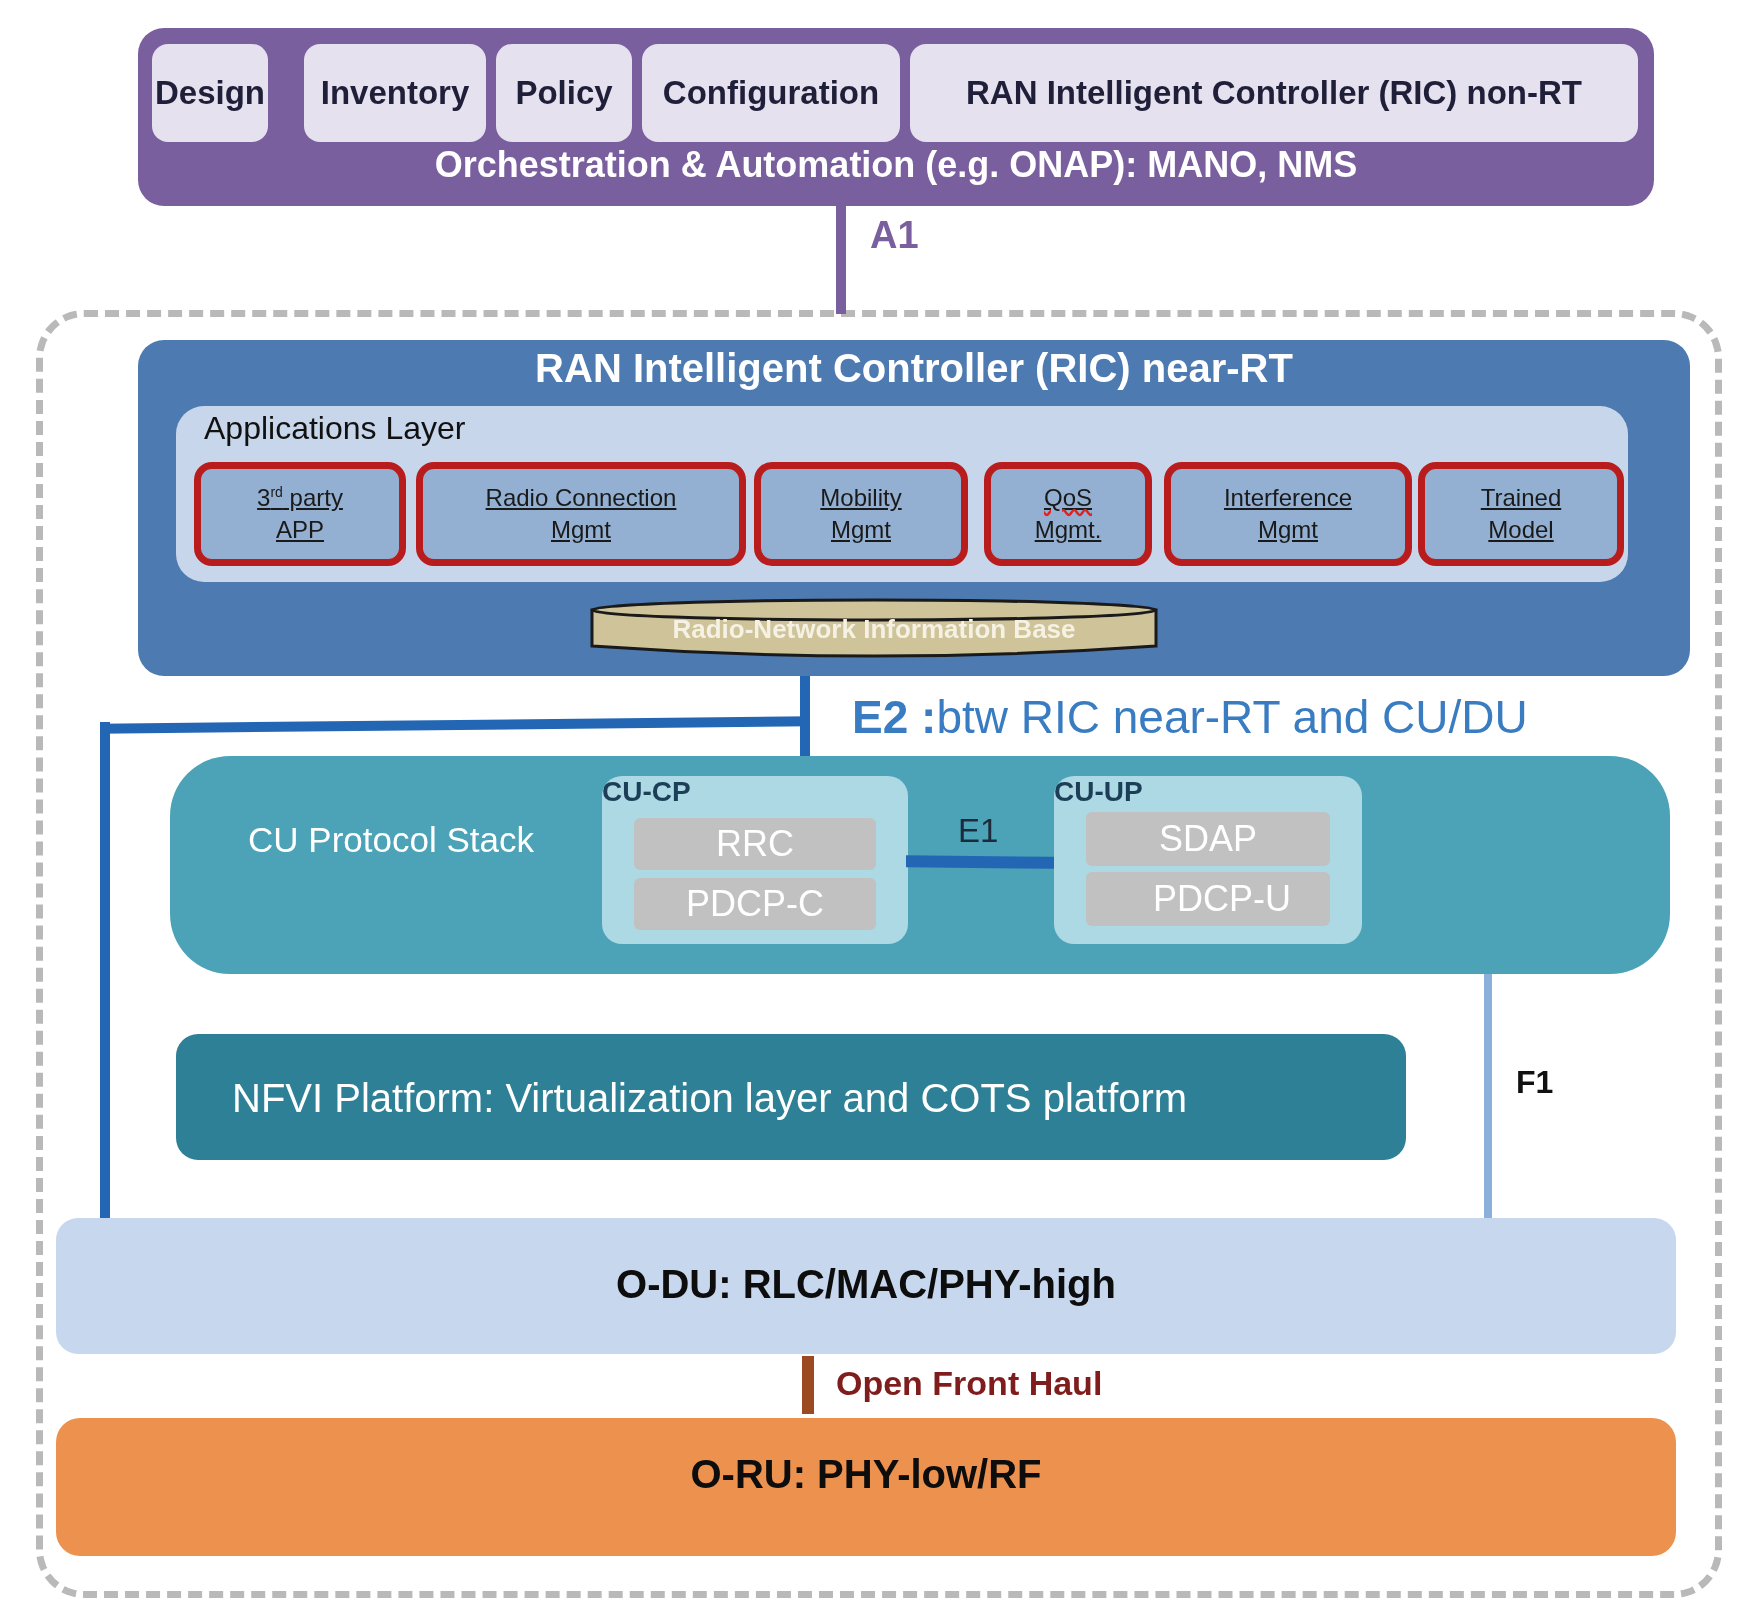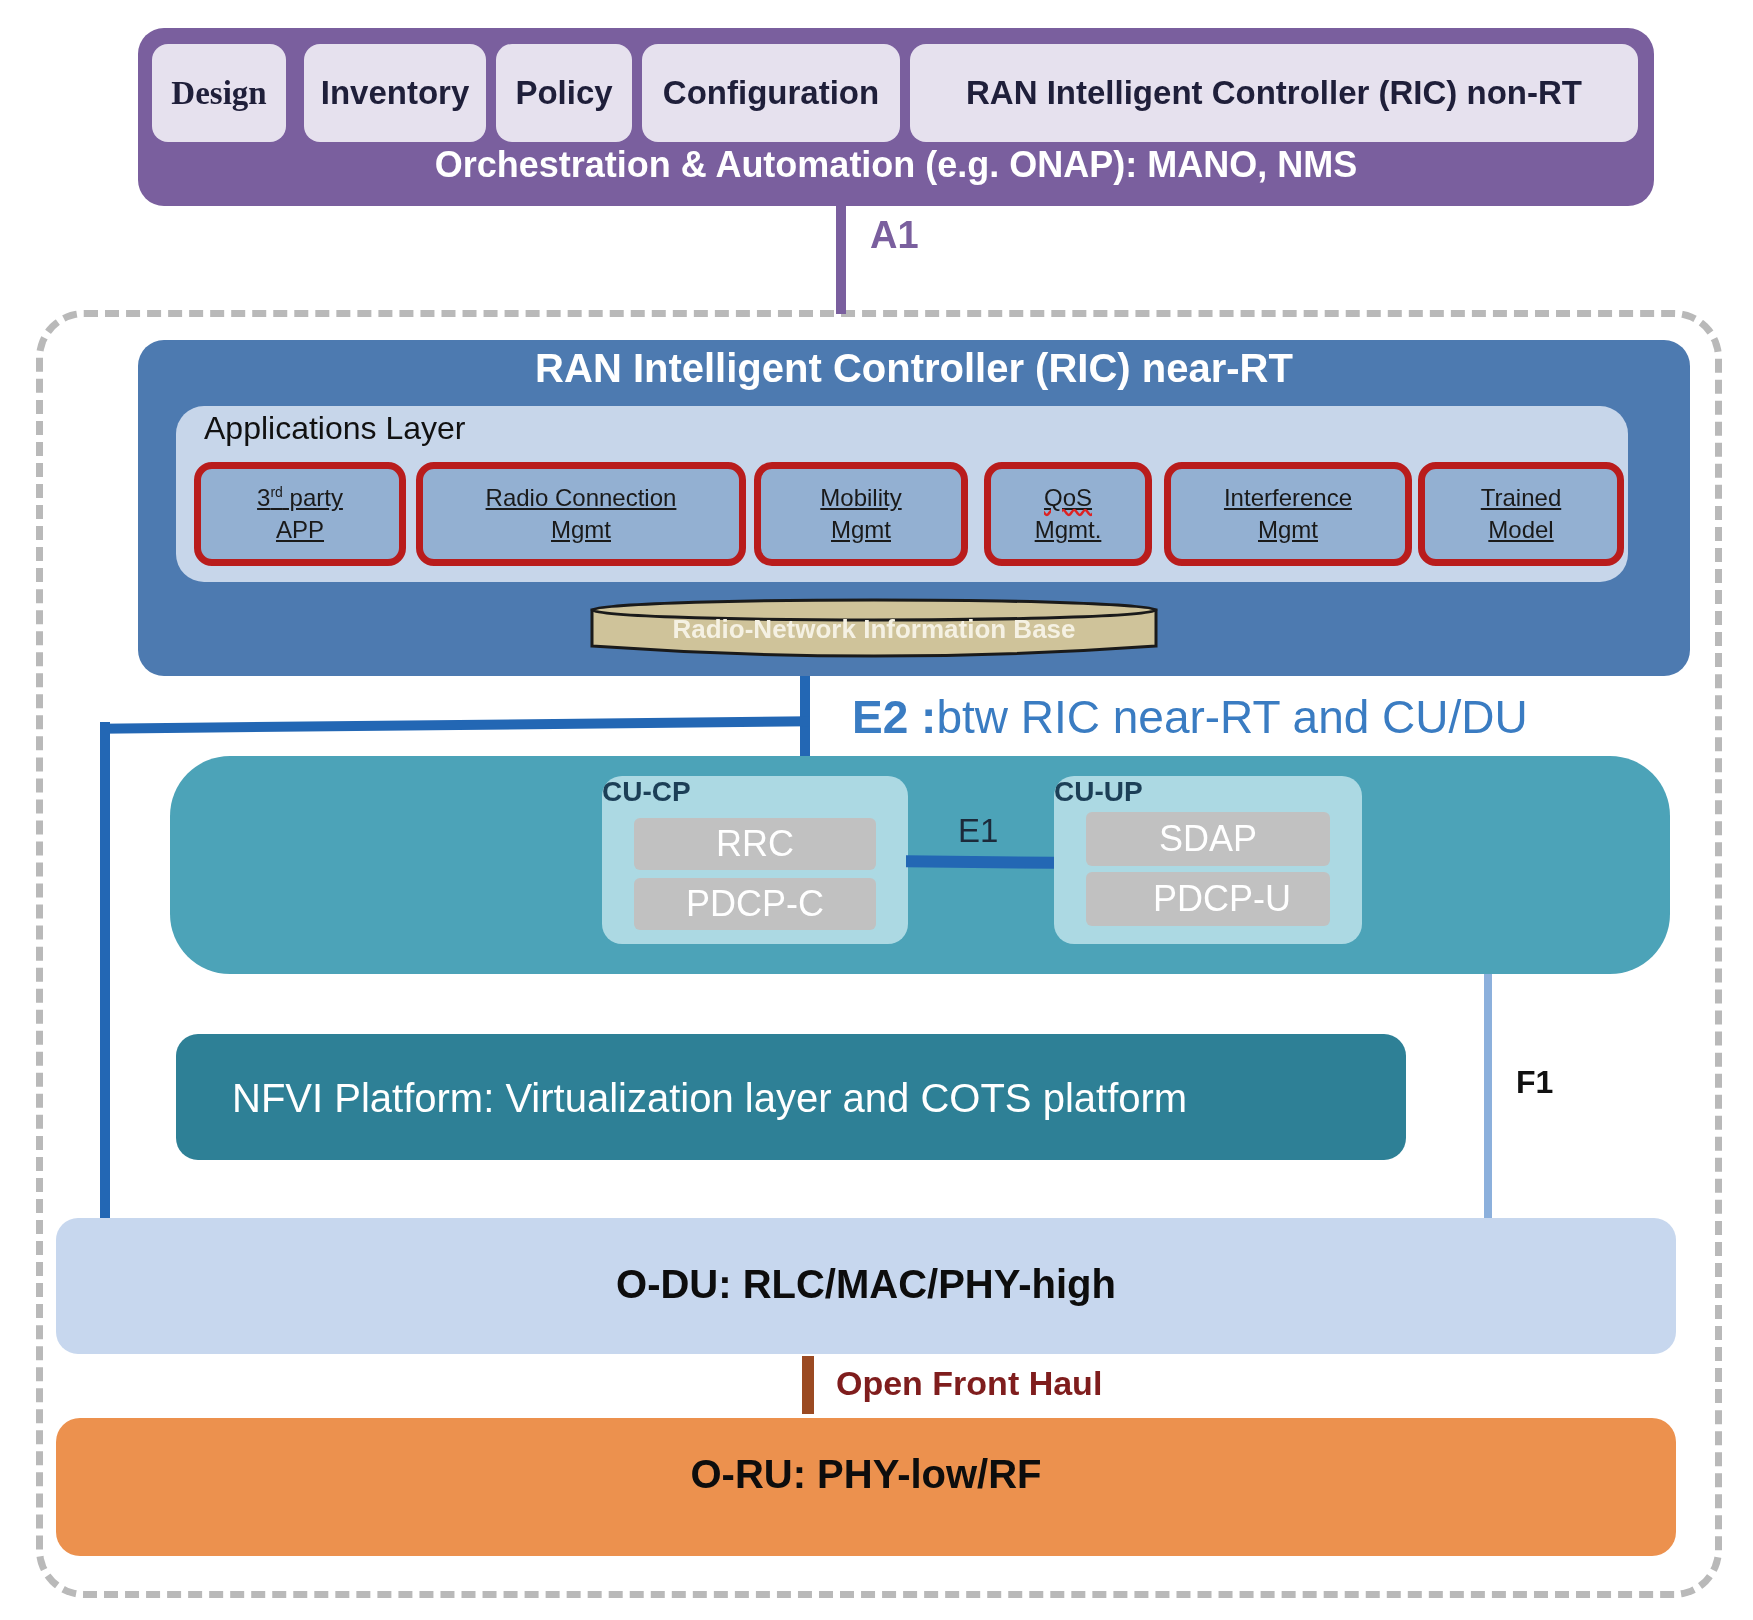--- a/index.html
+++ b/index.html
@@ -89,21 +89,21 @@
          border-radius:24px; }
   #oru-label { left:56px; width:1620px; top:1452px; text-align:center; font-weight:bold;
                font-size:40px; color:#0d0d0d; }
 </style>
 </head>
 <body>
 
 <div class="abs" id="dash-box"></div>
 
 <div class="abs" id="orch"></div>
-<div class="abs orch-tab" style="left:152px;width:134px;font-family:Liberation Serif, serif;">Design</div>
+<div class="abs orch-tab" style="left:152px;width:116px;">Design</div>
 <div class="abs orch-tab" style="left:304px;width:182px;">Inventory</div>
 <div class="abs orch-tab" style="left:496px;width:136px;">Policy</div>
 <div class="abs orch-tab" style="left:642px;width:258px;">Configuration</div>
 <div class="abs orch-tab" style="left:910px;width:728px;">RAN Intelligent Controller (RIC) non-RT</div>
 <div class="abs" id="orch-title">Orchestration &amp; Automation (e.g. ONAP): MANO, NMS</div>
 
 <div class="abs" id="a1-line"></div>
 <div class="abs" id="a1-label">A1</div>
 
 <div class="abs" id="ric"></div>
@@ -142,20 +142,21 @@
 </svg>
 <div class="abs" id="rnib-label">Radio-Network Information Base</div>
 
 <div class="abs line-blue" id="e2-v"></div>
 <div class="abs line-blue" id="e2-h"></div>
 <div class="abs line-blue" id="e2-left-v"></div>
 <div class="abs" id="e2-label"><b>E2 :</b><span>btw RIC near-RT and CU/DU</span></div>
 
 <div class="abs" id="cu"></div>
 <div class="abs" id="cu-title">
+  <div>CU Protocol Stack</div>
 </div>
 
 <div class="abs cu-box" style="left:602px;width:306px;">
   <div class="cu-box-title">CU-CP</div>
 </div>
 <div class="abs proto" style="left:634px;top:818px;width:242px;height:52px;">RRC</div>
 <div class="abs proto" style="left:634px;top:878px;width:242px;height:52px;">PDCP-C</div>
 
 <div class="abs" id="e1-line"></div>
 <div class="abs" id="e1-label">E1</div>

